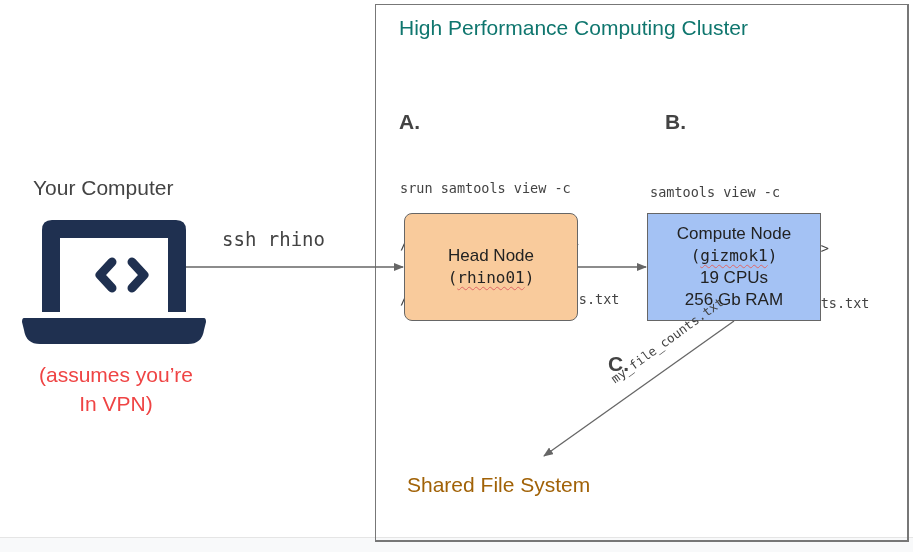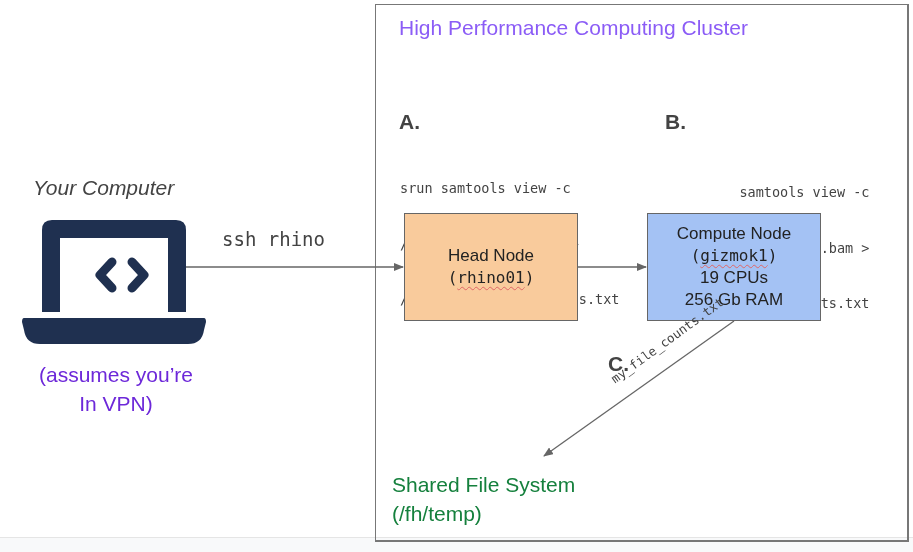--- a/index.html
+++ b/index.html
@@ -1,37 +1,37 @@
 <!DOCTYPE html>
 <html><head>
 <meta charset="utf-8">
 <style>
   html, body { margin: 0; padding: 0; }
   body { width: 913px; height: 552px; background: #ffffff; position: relative; overflow: hidden; font-family: "Liberation Sans", sans-serif; color: #434343; }
   .abs { position: absolute; }
   .mono { font-family: "DejaVu Sans Mono", monospace; }
   #cluster-box { left: 375px; top: 4px; width: 534px; height: 538px; border: 1px solid #777; border-right-width: 2px; border-bottom-width: 2px; box-sizing: border-box; }
   #bottom-strip { left: 0; top: 537px; width: 913px; height: 15px; background: #f8f9fa; border-top: 1px solid #e5e5e5; }
-  #cluster-title { left: 399px; top: 16px; font-size: 21px; color: #8b5cf6; white-space: nowrap; }
-  #your-computer { left: 33px; top: 176px; font-size: 21px; color: #434343; white-space: nowrap; font-style: italic; }
-  #vpn-note { left: 20px; top: 360px; width: 192px; font-size: 21px; color: #6d28d9; text-align: center; line-height: 29px; }
+  #cluster-title { left: 399px; top: 16px; font-size: 21px; color: #0f766e; white-space: nowrap; }
+  #your-computer { left: 33px; top: 176px; font-size: 21px; color: #434343; white-space: nowrap; }
+  #vpn-note { left: 20px; top: 360px; width: 192px; font-size: 21px; color: #ef4444; text-align: center; line-height: 29px; }
   #ssh-label { left: 222px; top: 228px; font-size: 19px; color: #434343; white-space: nowrap; }
   .step-label { font-size: 21px; font-weight: bold; color: #434343; }
   #label-a { left: 399px; top: 110px; }
   #label-b { left: 665px; top: 110px; }
   #label-c { left: 608px; top: 352px; }
   .cmd { font-size: 13.5px; color: #434343; line-height: 18.5px; white-space: pre; }
   #cmd-a { left: 400px; top: 142px; }
-  #cmd-b { left: 650px; top: 146px; text-align: right; }
+  #cmd-b { left: 650px; top: 146px; }
   .node { box-sizing: border-box; border: 1.5px solid #666; display: flex; flex-direction: column; align-items: center; justify-content: center; text-align: center; color: #222; font-size: 17px; line-height: 22px; }
-  #head-node { left: 404px; top: 213px; width: 174px; height: 108px; background: #f9cb9c; }
+  #head-node { left: 404px; top: 213px; width: 174px; height: 108px; background: #f9cb9c; border-radius: 8px; }
   #compute-node { left: 647px; top: 213px; width: 174px; height: 108px; background: #a4c2f4; }
   .host { font-family: "DejaVu Sans Mono", monospace; font-size: 16px; }
   .spell { text-decoration: underline wavy #e06666; text-decoration-thickness: 1px; text-underline-offset: 3px; text-align: right; }
-  #shared-fs { left: 392px; top: 470px; font-size: 21px; color: #15803d; line-height: 29px; }
+  #shared-fs { left: 407px; top: 470px; font-size: 21px; color: #a16207; line-height: 29px; text-align: center; }
   #rotated-file { left: 608px; top: 374px; font-size: 12.5px; color: #434343; white-space: nowrap; transform-origin: 0 0; transform: rotate(-36deg); }
   svg { position: absolute; left: 0; top: 0; }
 </style>
 </head>
 <body>
 
 <div id="bottom-strip" class="abs"></div>
 <div id="cluster-box" class="abs"></div>
 
 <div id="cluster-title" class="abs">High Performance Computing Cluster</div>
@@ -88,14 +88,13 @@
   <div>Compute Node</div>
   <div><span class="host">(</span><span class="host spell">gizmok1</span><span class="host">)</span></div>
   <div>19 CPUs</div>
   <div>256 Gb RAM</div>
 </div>
 
 <div id="rotated-file" class="abs mono">my_file_counts.txt</div>
 
 <div id="shared-fs" class="abs">
   <div>Shared File System</div>
-  <div>(/fh/temp)</div>
 </div>
 
 </body></html>

